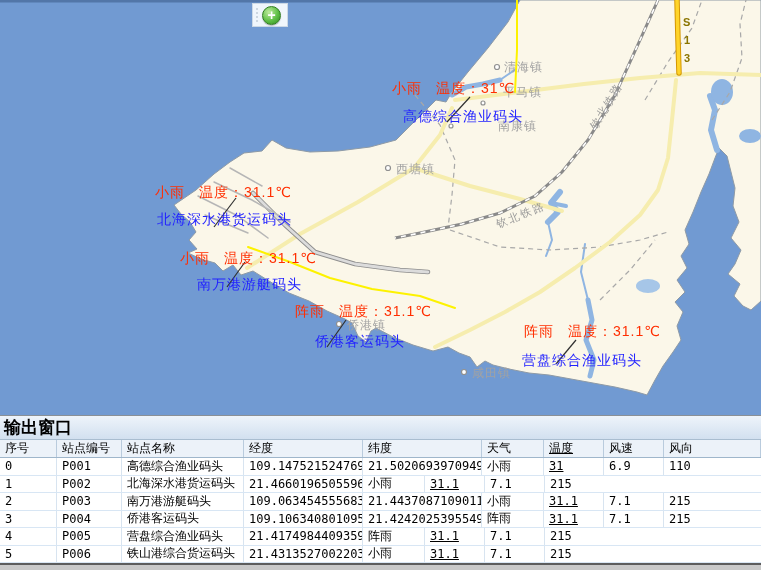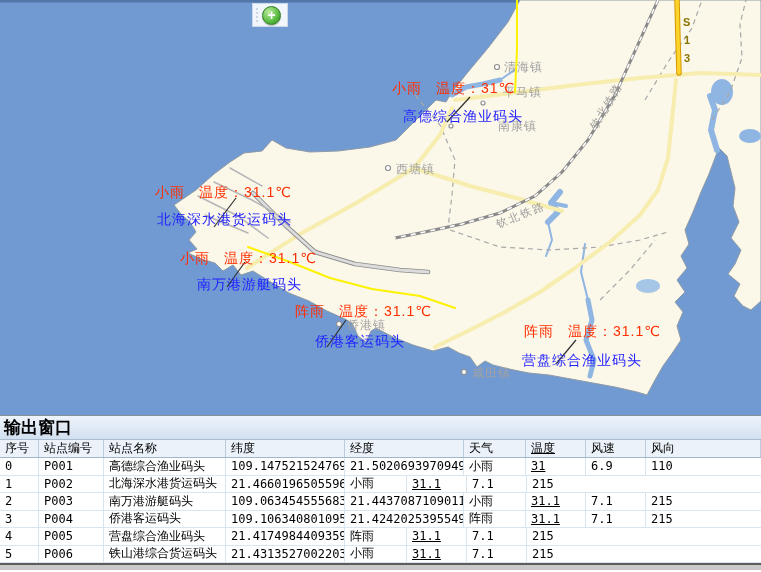--- a/index.html
+++ b/index.html
@@ -29,21 +29,21 @@
   .panel { width:761px; height:155px; background:#fff; }
   .panel-title { height:24px; background:linear-gradient(#eef4fb,#d2e0ef);
                  border-bottom:1px solid #a9bdd0; display:flex; align-items:center;
                  padding-left:4px; font-size:17px; font-weight:bold; color:#000; }
   .grid { width:761px; font-size:12px; color:#000; }
   .grid-row { display:flex; height:17.5px; align-items:center; border-bottom:1px solid #d8e6f4; background:#fff; }
   .grid-head { height:18px; background:#ecf2f9; border-bottom:1px solid #9fb6cb; }
   .cell { height:100%; display:flex; align-items:center; padding-left:5px; overflow:hidden;
           border-right:1px solid #d8e4f0; }
   .grid-head .cell { border-right:1px solid #b9cbdd; }
-  .c0{width:39px;} .c1{width:65px;} .c2{width:122px;} .c3{width:119px;} .c4{width:119px;}
+  .c0{width:57px;} .c1{width:65px;} .c2{width:122px;} .c3{width:119px;} .c4{width:119px;}
   .c5{width:62px;} .c6{width:60px;text-decoration:underline;} .c7{width:60px;} .c8{flex:1; border-right:none;}
   .mono { font-family:"DejaVu Sans Mono","Liberation Mono",monospace; font-size:12px; }
   .grid-footer { height:7px; background:#c9c9c9; border-top:2px solid #5d5d5d; }
 
   text.town { font-size:12px; fill:#a2a2a2; letter-spacing:1px; }
   text.rail-label { font-size:11px; fill:#9a9a9a; letter-spacing:2px; }
   text.shield { font-size:11px; font-weight:bold; fill:#8a7400; }
 </style>
 </head>
 <body>
@@ -177,22 +177,22 @@
   <div class="panel">
     <div class="panel-title">
       <span>输出窗口</span>
     </div>
 
     <div class="grid">
       <div class="grid-row grid-head">
         <div class="cell c0">序号</div>
         <div class="cell c1">站点编号</div>
         <div class="cell c2">站点名称</div>
+        <div class="cell c3">经度</div>
         <div class="cell c4">纬度</div>
-        <div class="cell c3">经度</div>
         <div class="cell c5">天气</div>
         <div class="cell c6">温度</div>
         <div class="cell c7">风速</div>
         <div class="cell c8">风向</div>
       </div>
 
       <div class="grid-row">
         <div class="cell c0 mono">0</div>
         <div class="cell c1 mono">P001</div>
         <div class="cell c2">高德综合渔业码头</div>

